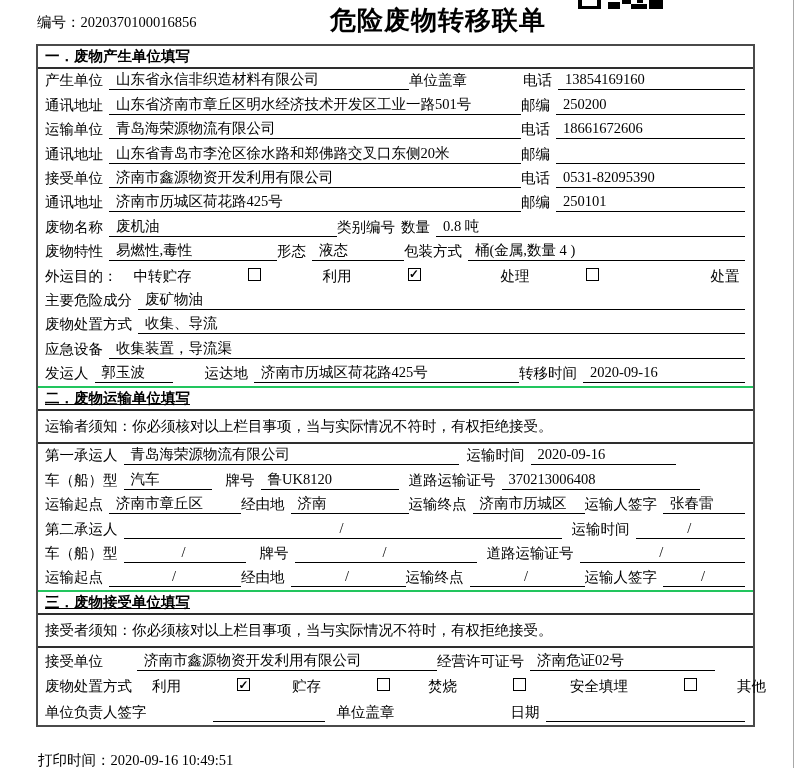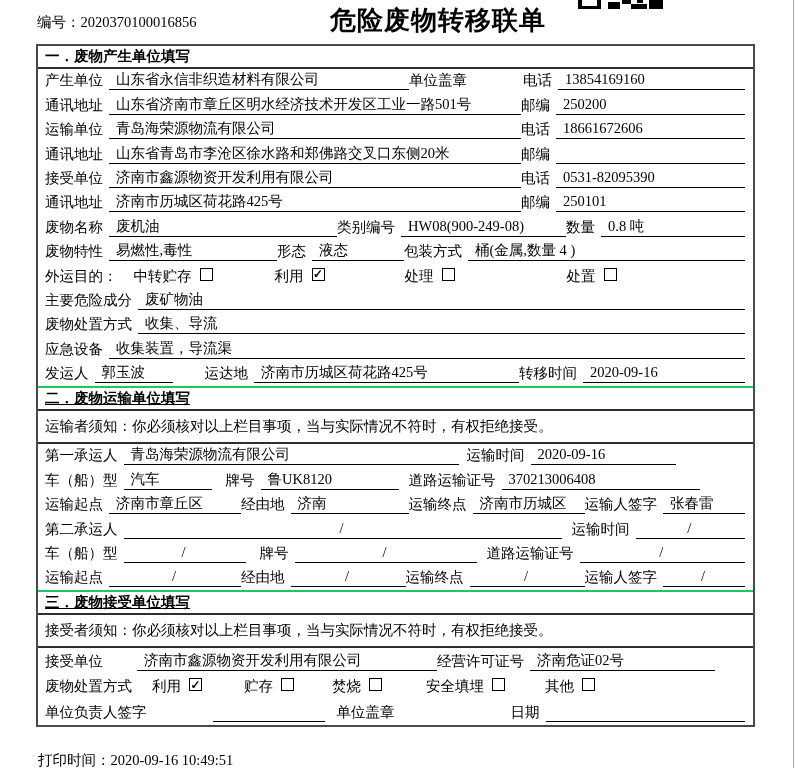--- a/index.html
+++ b/index.html
@@ -36,21 +36,21 @@
   }
   .row-s3{height:25.5px;}
   .lab{white-space:nowrap;padding-right:6px;flex-shrink:0;}
   .val{
     border-bottom:1px solid #000;white-space:nowrap;
     padding:0 2px 1px 7px;box-sizing:border-box;flex-shrink:0;line-height:17px;
   }
   .val.grow{flex:1 1 auto;}
   .val.slash{text-align:center;padding-left:0;}
   .gap{flex-shrink:0;display:inline-block;height:1px;}
-  .chk{display:flex;align-items:center;flex-shrink:0;white-space:nowrap;}
+  .chk{display:flex;align-items:center;flex-shrink:0;white-space:nowrap;gap:48px;}
   .chk .box{
     width:11px;height:11px;border:1.5px solid #000;margin-left:8px;flex-shrink:0;
     display:flex;align-items:center;justify-content:center;
     font-size:12px;font-weight:700;line-height:1;position:relative;top:-2px;
   }
   #print-time{position:absolute;left:38px;top:751px;font-size:14.5px;white-space:nowrap;}
 </style>
 </head>
 <body>
 
@@ -108,21 +108,20 @@
       <div class="row">
         <span class="lab">通讯地址</span>
         <span class="val" style="width: 412px;">济南市历城区荷花路425号</span>
         <span class="lab">邮编</span>
         <span class="val grow">250101</span>
       </div>
       <div class="row">
         <span class="lab">废物名称</span>
         <span class="val" style="width: 228px;">废机油</span>
         <span class="lab">类别编号</span>
-        <span class="val" style="width: 165px;">HW08(900-249-08)</span>
         <span class="lab">数量</span>
         <span class="val grow">0.8 吨</span>
       </div>
       <div class="row">
         <span class="lab">废物特性</span>
         <span class="val" style="width: 168px;">易燃性,毒性</span>
         <span class="lab">形态</span>
         <span class="val" style="width: 92px;">液态</span>
         <span class="lab">包装方式</span>
         <span class="val grow">桶(金属,数量 4 )</span>

